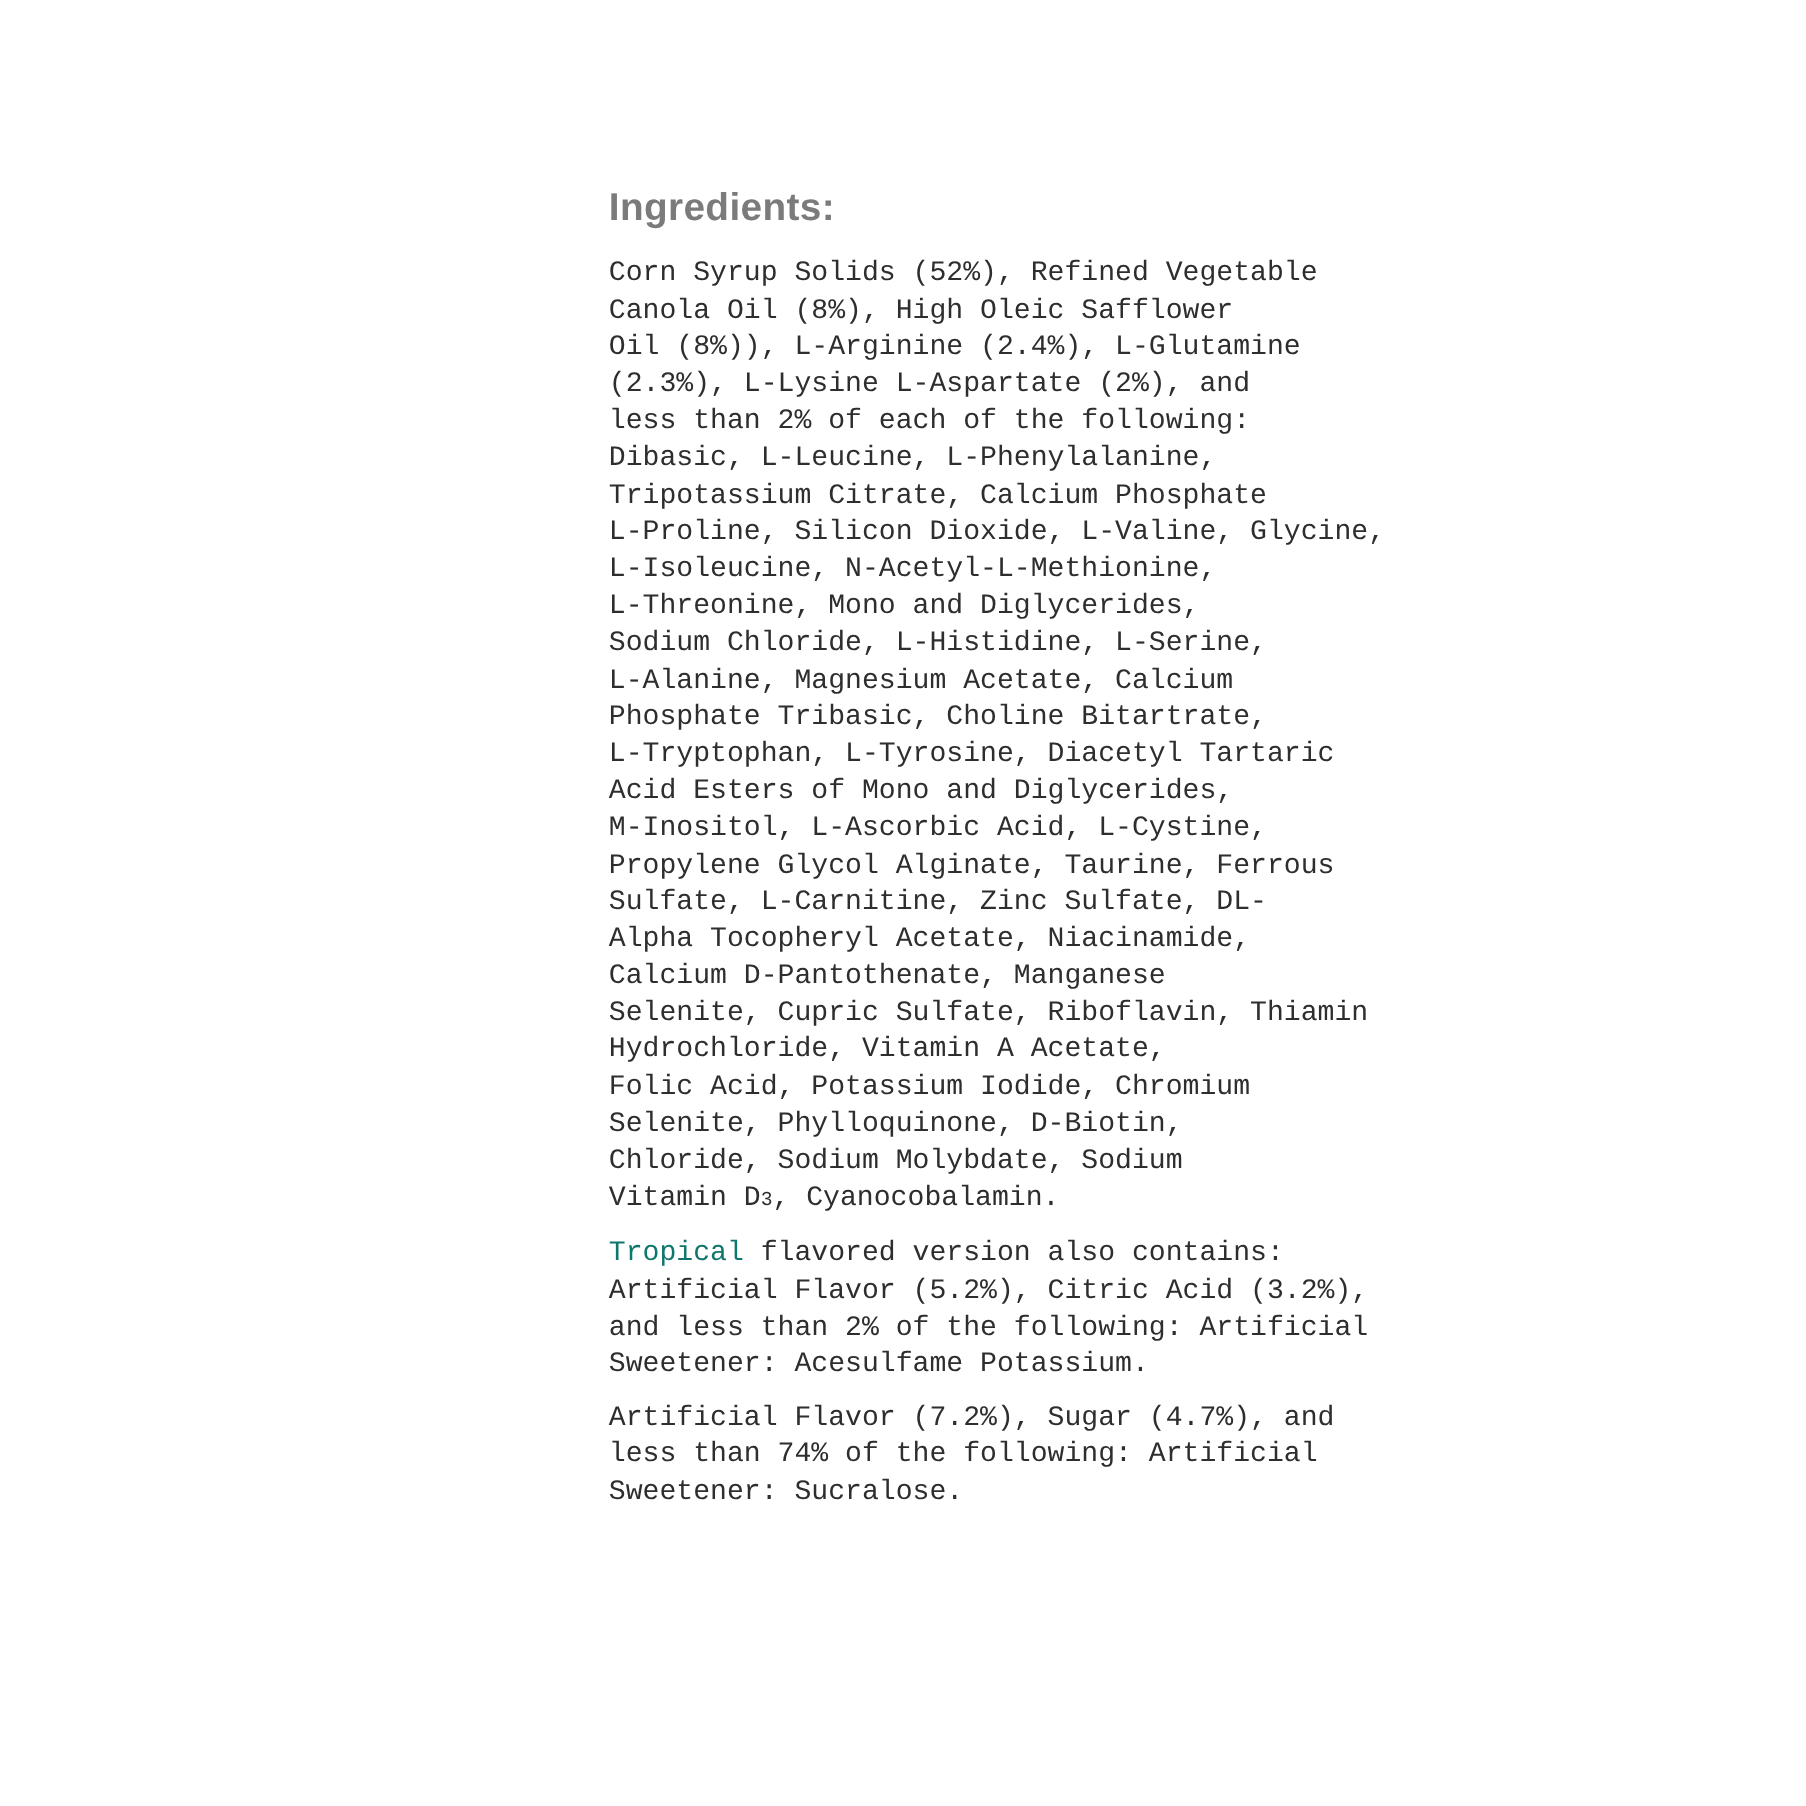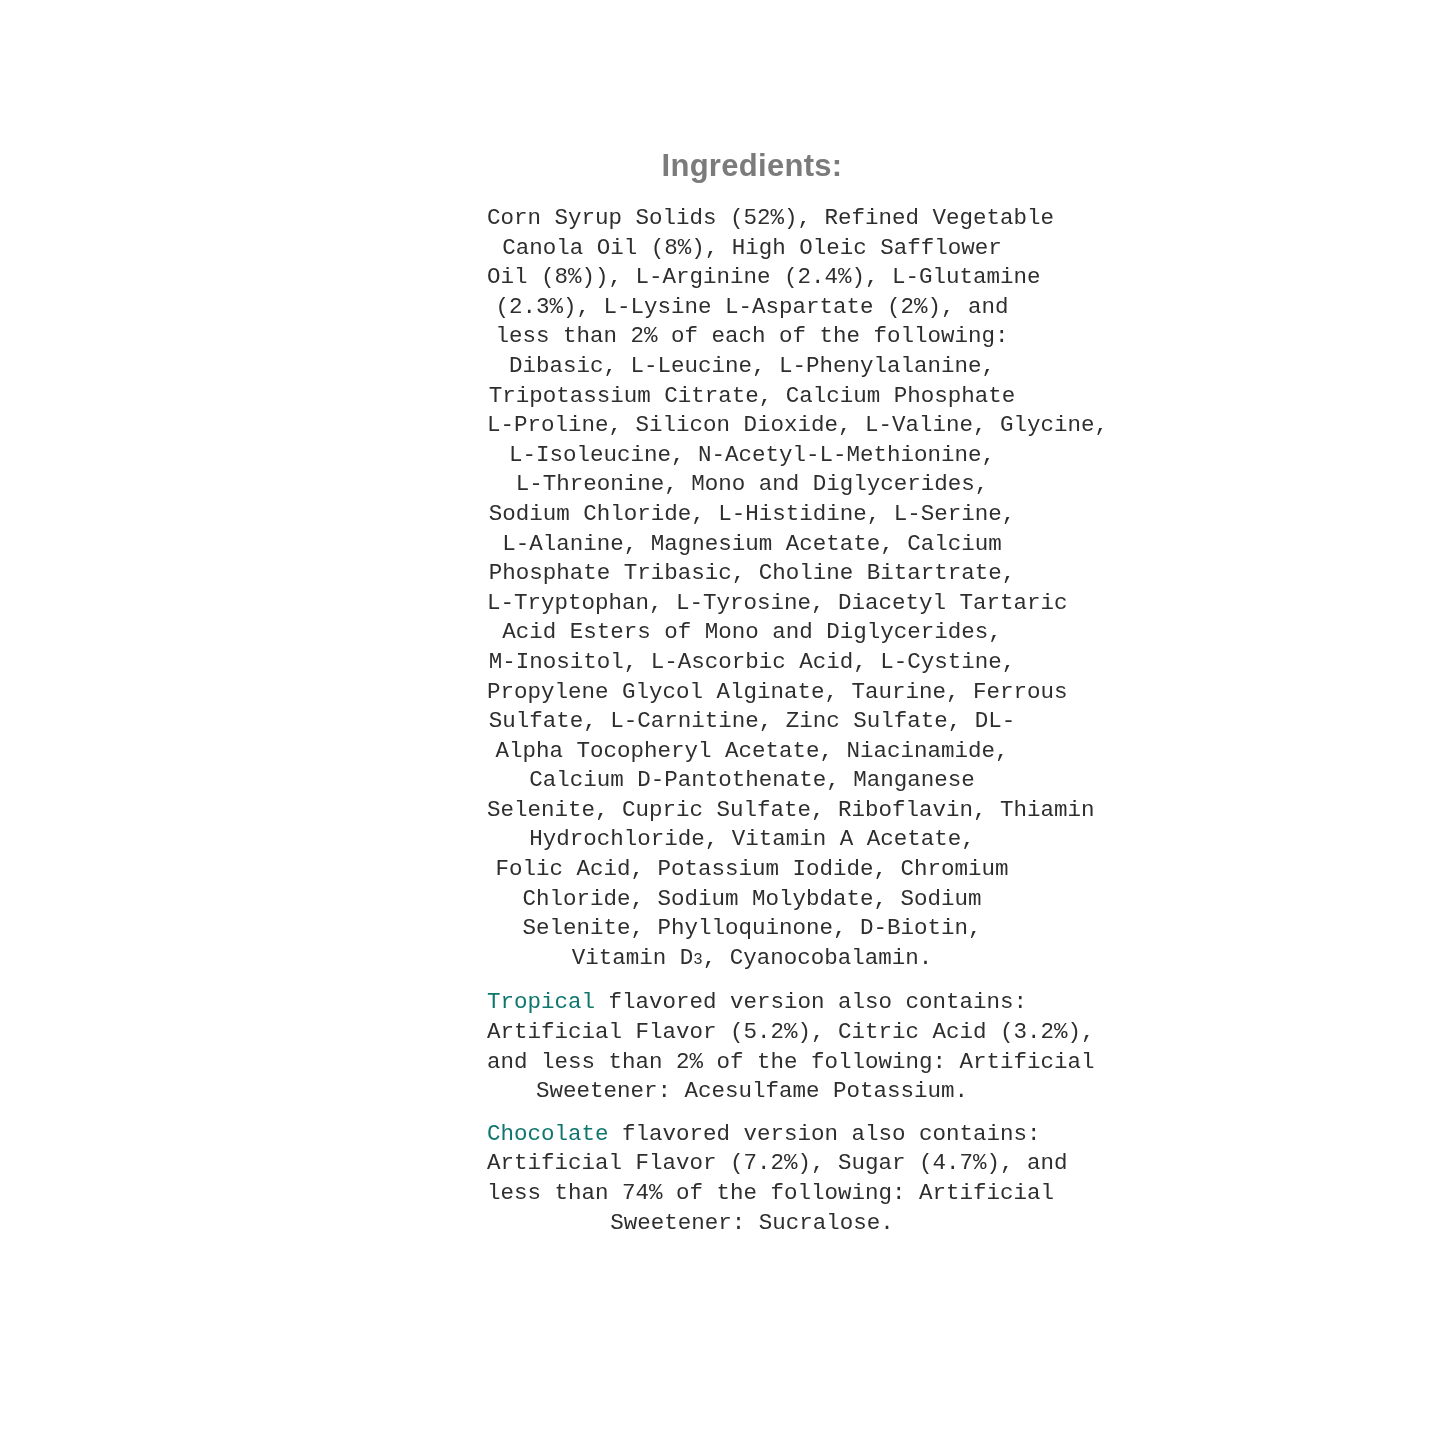--- a/index.html
+++ b/index.html
@@ -6,21 +6,20 @@
   body {
     width: 1445px; height: 1445px;
     position: relative; overflow: hidden;
     font-family: "Liberation Sans", sans-serif;
     color: #2e2e2e;
   }
   .content {
     position: absolute;
     left: 487px; top: 148px;
     width: 530px;
-    text-align: center;
   }
   .heading {
     font-size: 31px;
     font-weight: bold;
     color: #7b7b7b;
     margin: 0 0 20px 0;
     letter-spacing: 0.3px;
   }
   .para {
     font-size: 22.5px;
@@ -57,37 +56,36 @@
         <div class="line">L-Tryptophan, L-Tyrosine, Diacetyl Tartaric</div>
         <div class="line">Acid Esters of Mono and Diglycerides,</div>
         <div class="line">M-Inositol, L-Ascorbic Acid, L-Cystine,</div>
         <div class="line">Propylene Glycol Alginate, Taurine, Ferrous</div>
         <div class="line">Sulfate, L-Carnitine, Zinc Sulfate, DL-</div>
         <div class="line">Alpha Tocopheryl Acetate, Niacinamide,</div>
         <div class="line">Calcium D-Pantothenate, Manganese</div>
         <div class="line">Selenite, Cupric Sulfate, Riboflavin, Thiamin</div>
         <div class="line">Hydrochloride, Vitamin A Acetate,</div>
         <div class="line">Folic Acid, Potassium Iodide, Chromium</div>
+        <div class="line">Selenite, Phylloquinone, D-Biotin,</div>
         <div class="line">Chloride, Sodium Molybdate, Sodium</div>
-        <div class="line">Selenite, Phylloquinone, D-Biotin,</div>
       </div>
     <div class="line"><span>Vitamin D</span><span class="small-digit">3</span><span>, Cyanocobalamin.</span></div>
   </div>
 
   <div class="para">
     <div class="line"><span class="keyword">Tropical</span><span> flavored version also contains:</span></div>
     <div>
         <div class="line">Artificial Flavor (5.2%), Citric Acid (3.2%),</div>
         <div class="line">and less than 2% of the following: Artificial</div>
         <div class="line">Sweetener: Acesulfame Potassium.</div>
       </div>
   </div>
 
   <div class="para">
-    <div class="line"><span class="keyword">Chocolate</span><span> flavored version also contains:</span></div>
     <div>
         <div class="line">Artificial Flavor (7.2%), Sugar (4.7%), and</div>
         <div class="line">less than 74% of the following: Artificial</div>
         <div class="line">Sweetener: Sucralose.</div>
       </div>
   </div>
 
 </div>
 
 </body></html>

